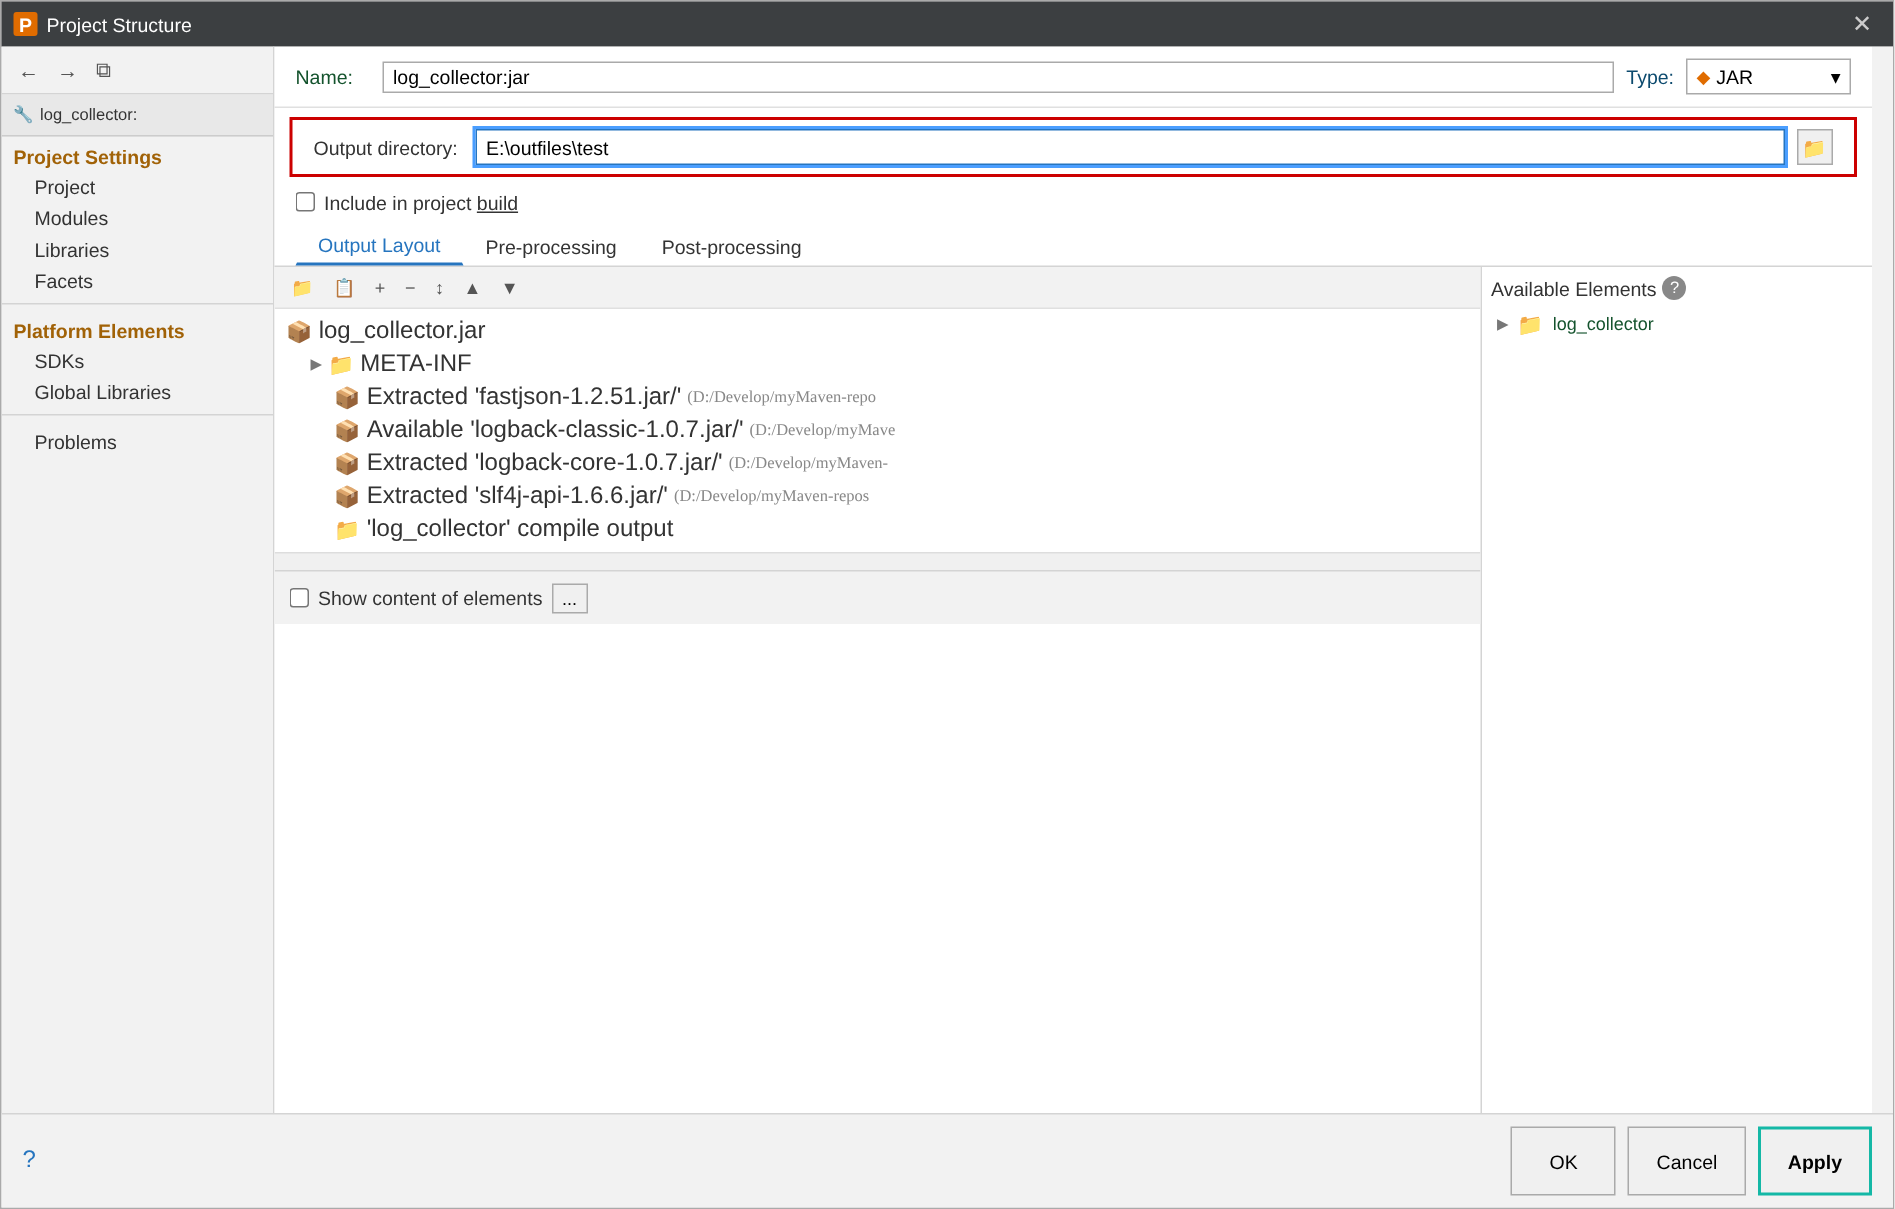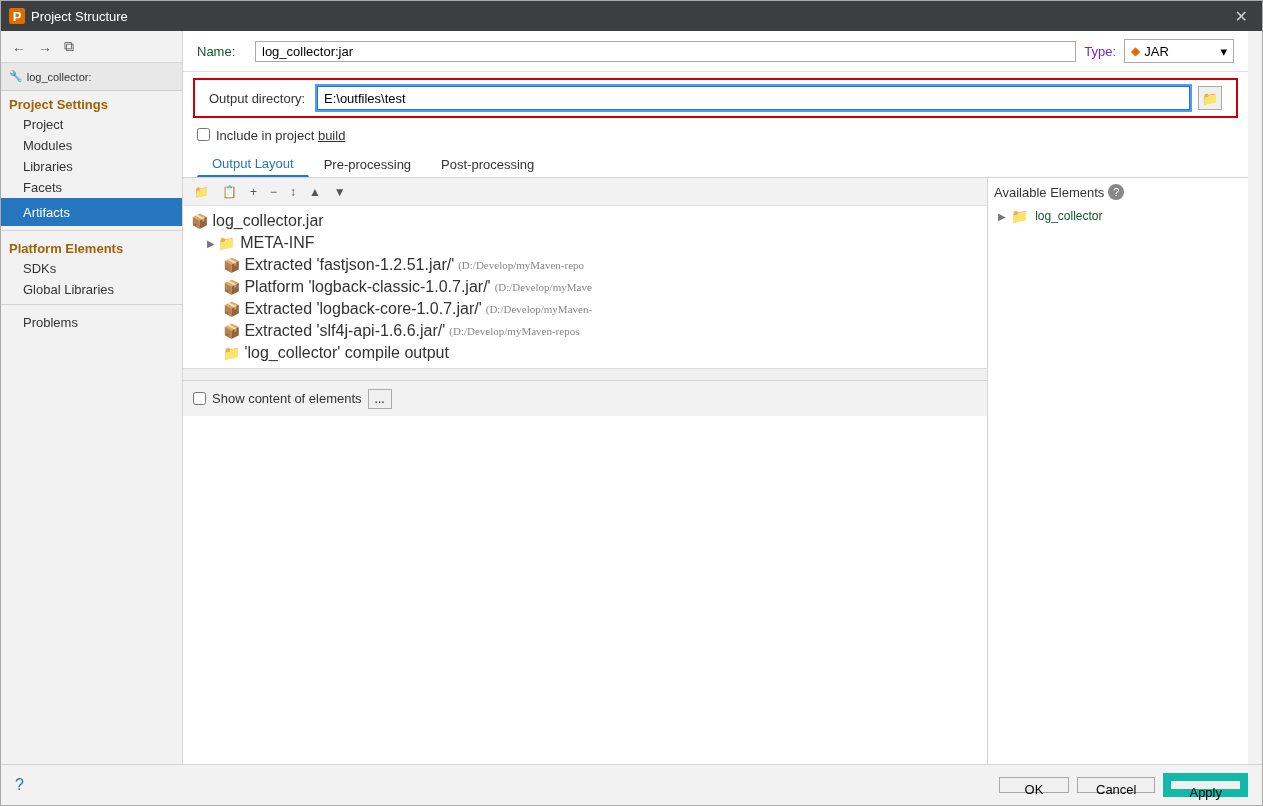--- a/index.html
+++ b/index.html
@@ -15,21 +15,21 @@
     .sidebar-toolbar { display: flex; align-items: center; padding: 4px 6px; gap: 2px; border-bottom: 1px solid #d4d4d4; height: 32px; }
     .sidebar-nav-btn { background: none; border: none; cursor: pointer; padding: 2px 5px; color: #555; font-size: 14px; }
     .sidebar-item-tab { display: flex; align-items: center; padding: 3px 8px; height: 28px; cursor: pointer; }
     .sidebar-item-tab.active { background: #2675bf; color: #fff; }
     .sidebar-section-label { font-weight: bold; padding: 6px 8px 2px 8px; color: #a16207; font-size: 13px; }
     .sidebar-sub-item { padding: 3px 8px 3px 22px; cursor: pointer; color: #333; }
     .right-panel { flex: 1; display: flex; flex-direction: column; background: #fff; }
     .artifact-name-row { display: flex; align-items: center; padding: 8px 14px; gap: 8px; border-bottom: 1px solid #e0e0e0; }
     .artifact-name-label { color: #14532d; min-width: 50px; }
     .artifact-name-input { flex: 1; border: 1px solid #aaa; padding: 2px 6px; font-size: 13px; height: 21px; }
-    .type-label { color: #6d28d9; }
+    .type-label { color: #0c4a6e; }
     .type-dropdown { display: flex; align-items: center; border: 1px solid #aaa; padding: 2px 6px; background: #fff; min-width: 110px; justify-content: space-between; cursor: pointer; height: 24px; }
     .type-dropdown-text { display: flex; align-items: center; gap: 4px; }
     .jar-icon { color: #e06c00; font-size: 12px; }
     .output-dir-row { display: flex; align-items: center; padding: 6px 14px; gap: 8px; border: 2px solid #cc0000; margin: 6px 10px; }
     .output-dir-label { color: #333; min-width: 100px; }
     .output-dir-input { flex: 1; border: 1px solid #2675bf; padding: 2px 6px; font-size: 13px; height: 24px; color: #000; outline: 2px solid #4a9eff; }
     .folder-browse-btn { width: 24px; height: 24px; background: #f0f0f0; border: 1px solid #aaa; cursor: pointer; display: flex; align-items: center; justify-content: center; }
     .include-build-row { display: flex; align-items: flex-start; padding: 4px 14px; gap: 6px; }
     .include-build-checkbox { width: 13px; height: 13px; }
     .include-build-label { color: #333; }
@@ -56,22 +56,22 @@
     .avail-chevron { color: #777; font-size: 10px; }
     .folder-icon { font-size: 14px; color: #e8c44a; }
     .avail-text { color: #14532d; font-size: 12px; }
     .bottom-bar { display: flex; align-items: center; padding: 4px 10px; border-top: 1px solid #d4d4d4; background: #f2f2f2; gap: 6px; height: 36px; }
     .show-content-checkbox { width: 13px; height: 13px; }
     .show-content-label { color: #333; }
     .more-btn { border: 1px solid #aaa; background: #f0f0f0; padding: 2px 6px; cursor: pointer; font-size: 12px; }
     .scrollbar-area { width: 14px; background: #f2f2f2; }
     .dialog-footer { display: flex; align-items: center; justify-content: flex-end; padding: 8px 14px; border-top: 1px solid #d4d4d4; background: #f2f2f2; gap: 8px; }
     .footer-help { margin-right: auto; color: #2675bf; cursor: pointer; font-size: 16px; }
-    .footer-btn { padding: 4px 18px; border: 1px solid #aaa; background: #f0f0f0; cursor: pointer; min-width: 70px; height: 16px; font-size: 13px; }
-    .footer-btn.apply { border: 8px solid #14b8a6; font-weight: normal; }
+    .footer-btn { padding: 4px 18px; border: 1px solid #aaa; background: #f0f0f0; cursor: pointer; min-width: 70px; height: 46px; font-size: 13px; }
+    .footer-btn.apply { border: 2px solid #14b8a6; font-weight: bold; }
     .problems-item { padding: 6px 8px 6px 22px; cursor: pointer; color: #333; }
     .separator { height: 1px; background: #d4d4d4; margin: 4px 0; }
   </style>
 </head>
 <body>
 
 <div class="dialog">
 
   <div class="title-bar">
     <div class="title-bar-left">
@@ -103,23 +103,20 @@
         <span>Project</span>
       </div>
       <div class="sidebar-sub-item">
         <span>Modules</span>
       </div>
       <div class="sidebar-sub-item">
         <span>Libraries</span>
       </div>
       <div class="sidebar-sub-item">
         <span>Facets</span>
-      </div>
-      <div class="sidebar-item-tab active" style="padding-left:22px;">
-        <span style="color:#fff;">Artifacts</span>
       </div>
 
       <div class="separator"></div>
 
       <div class="sidebar-section-label">Platform Elements</div>
 
       <div class="sidebar-sub-item">
         <span>SDKs</span>
       </div>
       <div class="sidebar-sub-item">
@@ -200,21 +197,21 @@
             </div>
 
             <div class="tree-item indent2">
               <span class="tree-item-icon">📦</span>
               <span class="tree-item-text">Extracted 'fastjson-1.2.51.jar/'</span>
               <span class="tree-item-sub">(D:/Develop/myMaven-repo</span>
             </div>
 
             <div class="tree-item indent2">
               <span class="tree-item-icon">📦</span>
-              <span class="tree-item-text">Platform 'logback-classic-1.0.7.jar/'</span>
+              <span class="tree-item-text">Available 'logback-classic-1.0.7.jar/'</span>
               <span class="tree-item-sub">(D:/Develop/myMave</span>
             </div>
 
             <div class="tree-item indent2">
               <span class="tree-item-icon">📦</span>
               <span class="tree-item-text">Extracted 'logback-core-1.0.7.jar/'</span>
               <span class="tree-item-sub">(D:/Develop/myMaven-</span>
             </div>
 
             <div class="tree-item indent2">

